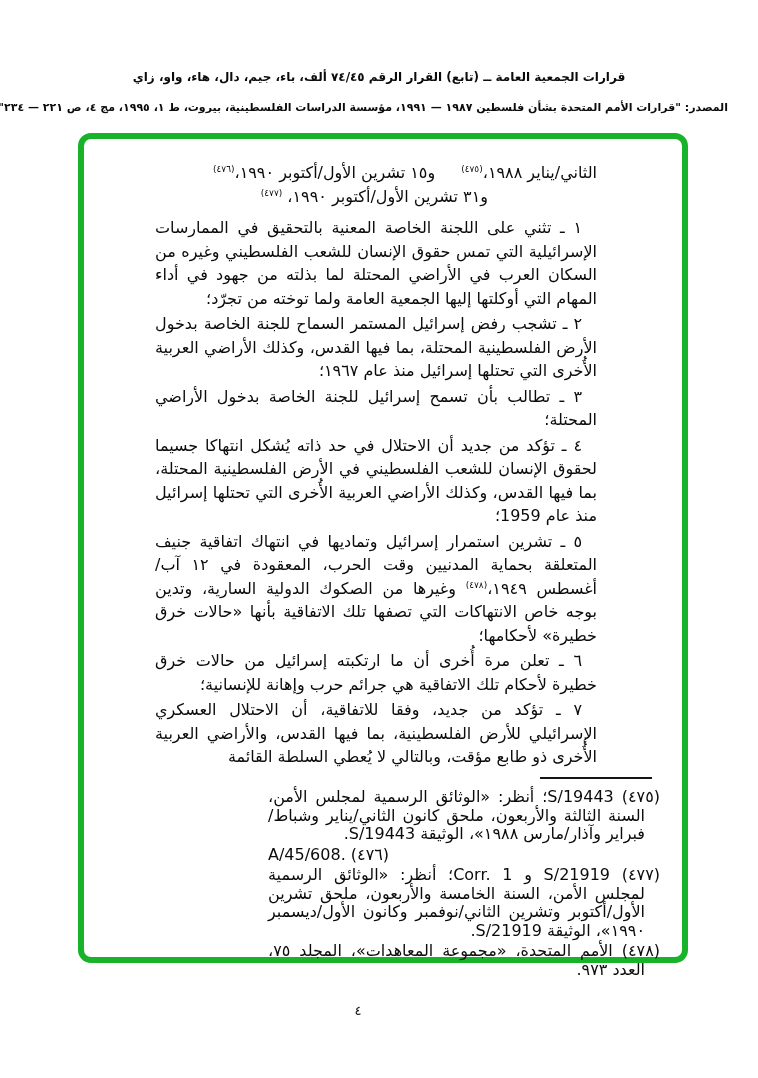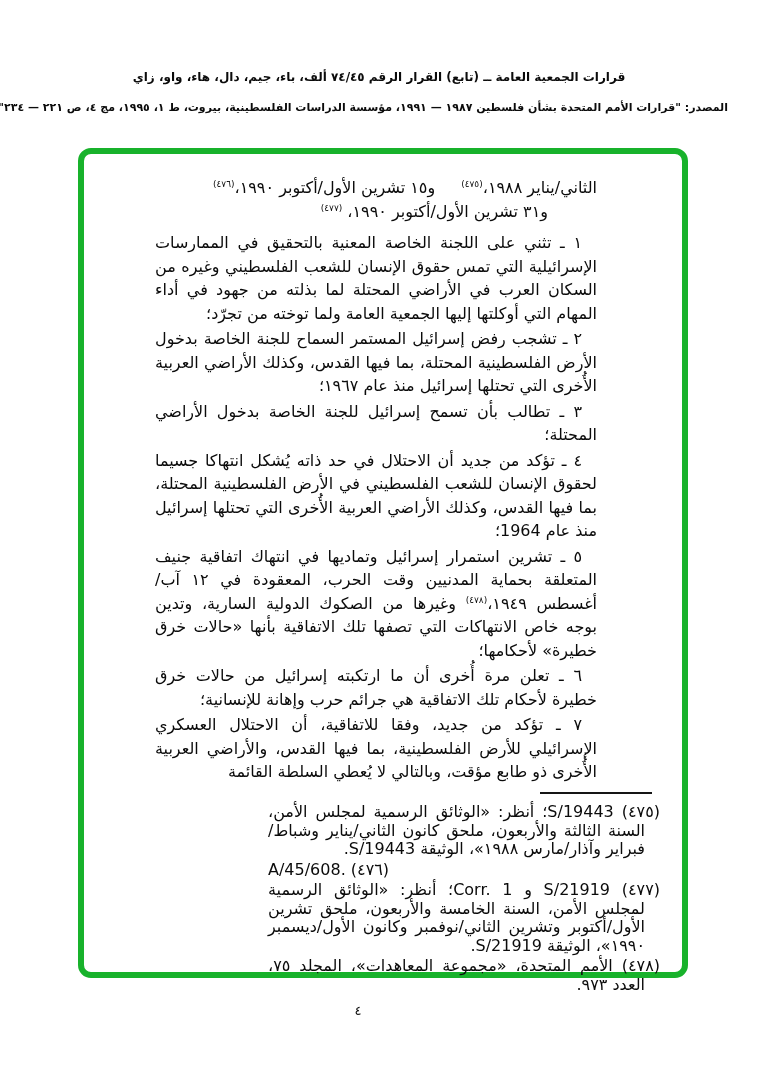--- a/index.html
+++ b/index.html
@@ -22,35 +22,35 @@
   }
   .doc-source{
     position:absolute;top:101px;left:30px;right:30px;
     text-align:center;
     font-weight:bold;
     font-size:11px;
     white-space:nowrap;
   }
   .green-frame{
     position:absolute;
-    left:78px;top:148px;
+    left:78px;top:133px;
     width:598px;height:818px;
     border:6px solid #18b22b;
     border-radius:13px;
   }
   .box-content{
     position:absolute;
     top:22px;right:85px;left:71px;
     font-size:16px;
     line-height:23.5px;
     text-align:justify;
   }
   .intro-block{margin-bottom:8px;}
   .intro-line{text-align:right;}
-  .intro-l2{margin-right:49px;}
+  .intro-l2{margin-right:109px;}
   .para{margin:0 0 2px 0;text-indent:15px;}
   .b{font-weight:normal;}
   sup.sup{
     font-size:9px;
     line-height:0;
     vertical-align:super;
   }
   sup.gap{margin-left:26px;}
   .footnotes{
     position:absolute;
@@ -93,21 +93,21 @@
 
     <div class="box-content">
       <div class="intro-block" id="intro">
           <div class="intro-line"><span>الثاني/يناير ١٩٨٨،</span><sup class="sup gap">(٤٧٥)</sup><span>و١٥ تشرين الأول/أكتوبر ١٩٩٠،</span><sup class="sup">(٤٧٦)</sup></div>
           <div class="intro-line intro-l2"><span>و٣١ تشرين الأول/أكتوبر ١٩٩٠، </span><sup class="sup">(٤٧٧)</sup></div>
         </div>
       <div id="paras">
           <div class="para"><span>١ ـ </span><span class="b">تثني</span><span> على اللجنة الخاصة المعنية بالتحقيق في الممارسات الإسرائيلية التي تمس حقوق الإنسان للشعب الفلسطيني وغيره من السكان العرب في الأراضي المحتلة لما بذلته من جهود في أداء المهام التي أوكلتها إليها الجمعية العامة ولما توخته من تجرّد؛</span></div>
           <div class="para"><span>٢ ـ </span><span class="b">تشجب</span><span> رفض إسرائيل المستمر السماح للجنة الخاصة بدخول الأرض الفلسطينية المحتلة، بما فيها القدس، وكذلك الأراضي العربية الأُخرى التي تحتلها إسرائيل منذ عام ١٩٦٧؛</span></div>
           <div class="para"><span>٣ ـ </span><span class="b">تطالب</span><span> بأن تسمح إسرائيل للجنة الخاصة بدخول الأراضي المحتلة؛</span></div>
-          <div class="para"><span>٤ ـ </span><span class="b">تؤكد من جديد</span><span> أن الاحتلال في حد ذاته يُشكل انتهاكا جسيما لحقوق الإنسان للشعب الفلسطيني في الأرض الفلسطينية المحتلة، بما فيها القدس، وكذلك الأراضي العربية الأُخرى التي تحتلها إسرائيل منذ عام 1964؛</span></div>
+          <div class="para"><span>٤ ـ </span><span class="b">تؤكد من جديد</span><span> أن الاحتلال في حد ذاته يُشكل انتهاكا جسيما لحقوق الإنسان للشعب الفلسطيني في الأرض الفلسطينية المحتلة، بما فيها القدس، وكذلك الأراضي العربية الأُخرى التي تحتلها إسرائيل منذ عام 1959؛</span></div>
           <div class="para"><span>٥ ـ </span><span class="b">تشرين</span><span> استمرار إسرائيل وتماديها في انتهاك اتفاقية جنيف المتعلقة بحماية المدنيين وقت الحرب، المعقودة في ١٢ آب/أغسطس ١٩٤٩،</span><sup class="sup">(٤٧٨)</sup><span> وغيرها من الصكوك الدولية السارية، وتدين بوجه خاص الانتهاكات التي تصفها تلك الاتفاقية بأنها «حالات خرق خطيرة» لأحكامها؛</span></div>
           <div class="para"><span>٦ ـ </span><span class="b">تعلن مرة أُخرى</span><span> أن ما ارتكبته إسرائيل من حالات خرق خطيرة لأحكام تلك الاتفاقية هي جرائم حرب وإهانة للإنسانية؛</span></div>
           <div class="para"><span>٧ ـ </span><span class="b">تؤكد من جديد،</span><span> وفقا للاتفاقية، أن الاحتلال العسكري الإسرائيلي للأرض الفلسطينية، بما فيها القدس، والأراضي العربية الأُخرى ذو طابع مؤقت، وبالتالي لا يُعطي السلطة القائمة</span></div>
         </div>
     </div>
 
     <div class="footnotes">
       <div class="fn-rule"></div>
       <div id="fnlist">
           <div class="fn"><span>(٤٧٥) S/19443؛ أنظر: «الوثائق الرسمية لمجلس الأمن، السنة الثالثة والأربعون، ملحق كانون الثاني/يناير وشباط/فبراير وآذار/مارس ١٩٨٨»، الوثيقة S/19443.</span></div>

